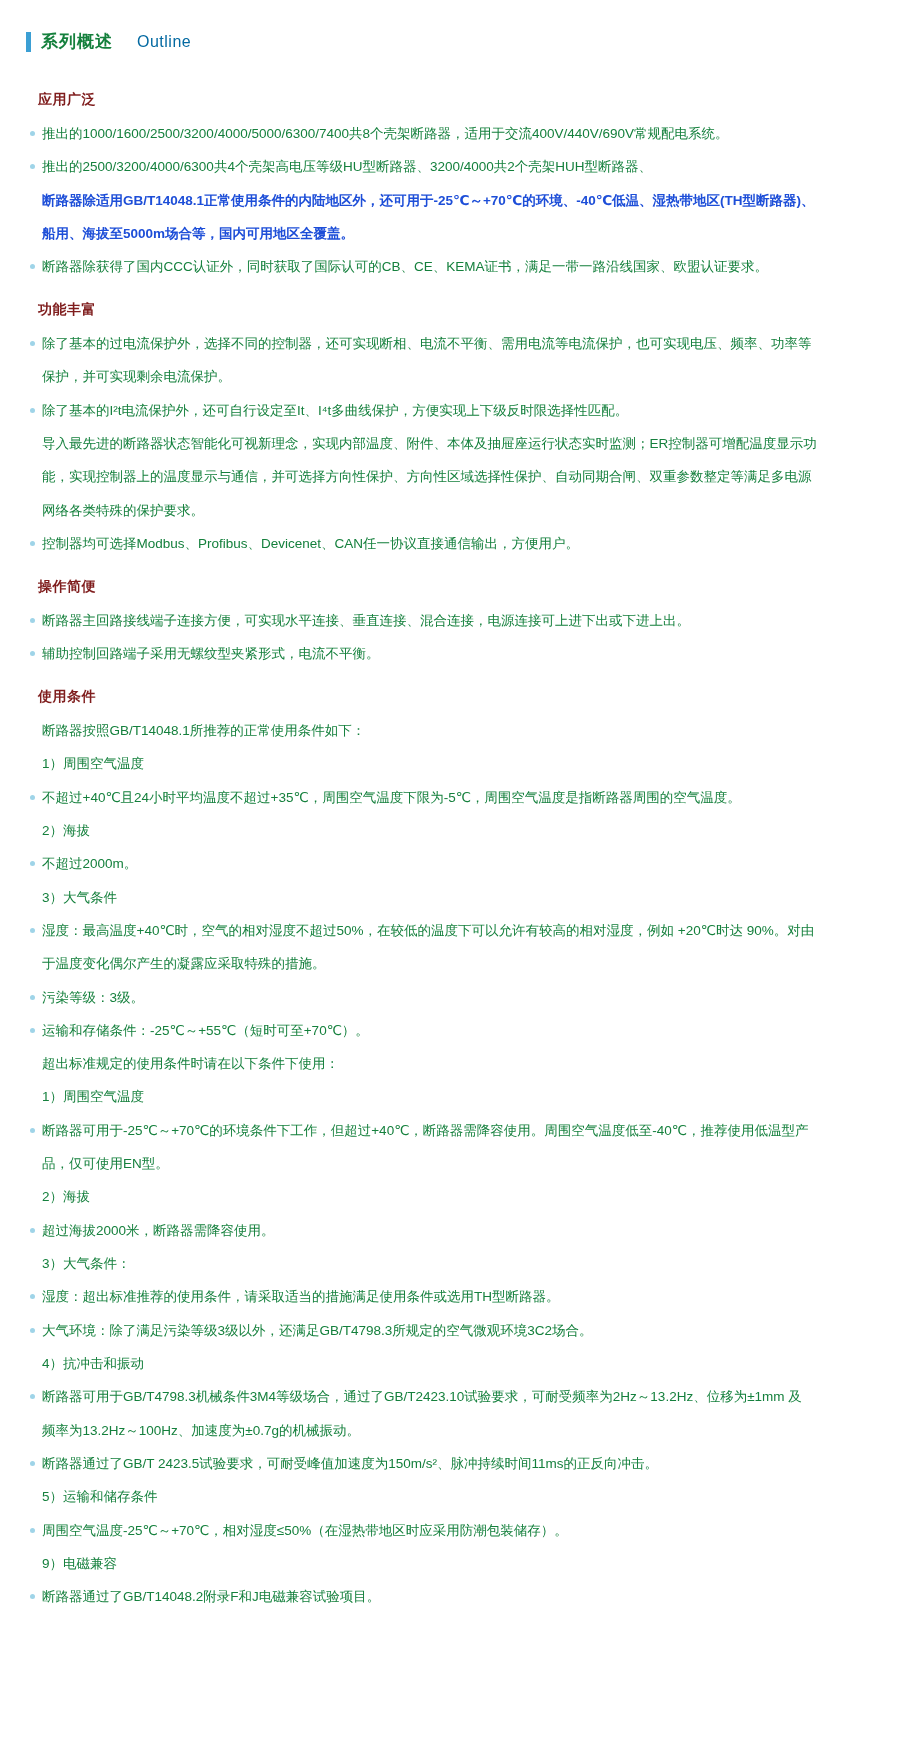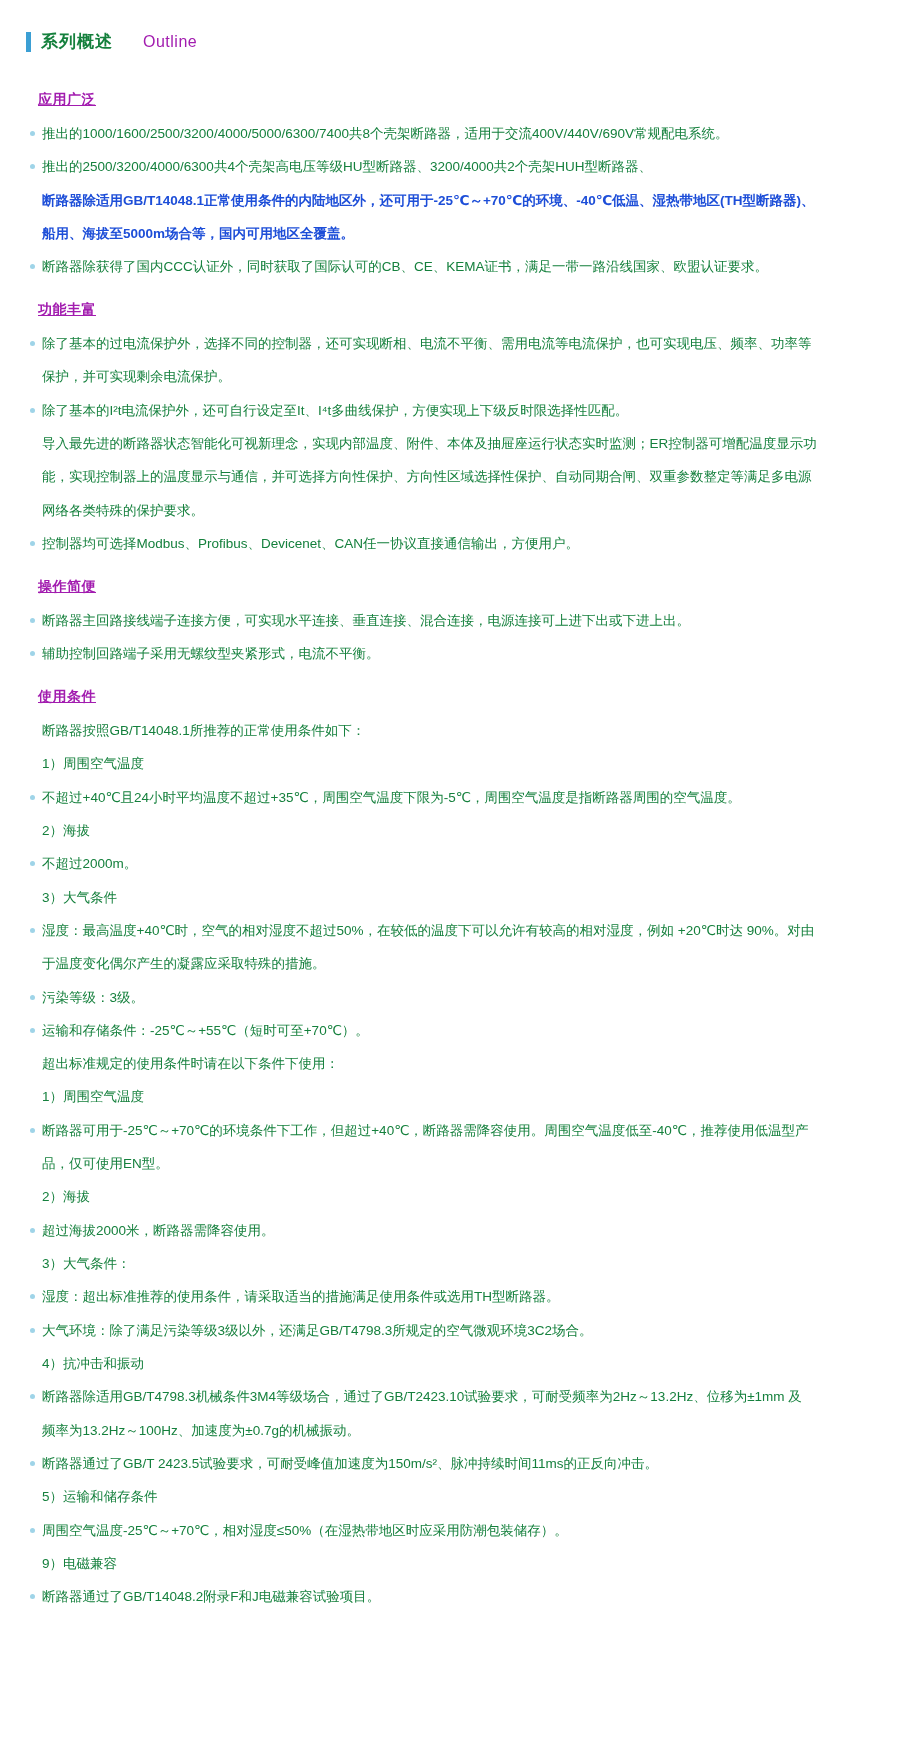--- a/index.html
+++ b/index.html
@@ -35,33 +35,32 @@
     flex: none;
   }
   .header-title-cn {
     font-size: 17px;
     font-weight: bold;
     color: #15803d;
     letter-spacing: 1px;
   }
   .header-title-en {
     font-size: 16px;
-    color: #a21caf;
+    color: #0369a1;
     font-weight: normal;
     letter-spacing: 0.5px;
-    margin-left: 20px;
+    margin-left: 14px;
   }
   
   .section-title {
     font-size: 14px;
     font-weight: bold;
-    color: #a21caf;
+    color: #7f1d1d;
     margin: 14px 0 6px 18px;
     letter-spacing: 0.5px;
-    text-decoration: underline;
   }
   .section-title.tight {
   }
   
   .row {
     display: flex;
     align-items: flex-start;
     margin: 0 0 3px 0;
     padding: 0;
   }
@@ -311,21 +310,21 @@
       <div class="row indent-0">
         <span class="bullet empty">
           <i></i>
         </span>
         <div class="row-text">4）抗冲击和振动</div>
       </div>
       <div class="row indent-0">
         <span class="bullet">
           <i></i>
         </span>
-        <div class="row-text">断路器除适用GB/T4798.3机械条件3M4等级场合，通过了GB/T2423.10试验要求，可耐受频率为2Hz～13.2Hz、位移为±1mm 及</div>
+        <div class="row-text">断路器可用于GB/T4798.3机械条件3M4等级场合，通过了GB/T2423.10试验要求，可耐受频率为2Hz～13.2Hz、位移为±1mm 及</div>
       </div>
       <div class="row indent-0">
         <span class="bullet empty">
           <i></i>
         </span>
         <div class="row-text">频率为13.2Hz～100Hz、加速度为±0.7g的机械振动。</div>
       </div>
       <div class="row indent-0">
         <span class="bullet">
           <i></i>

